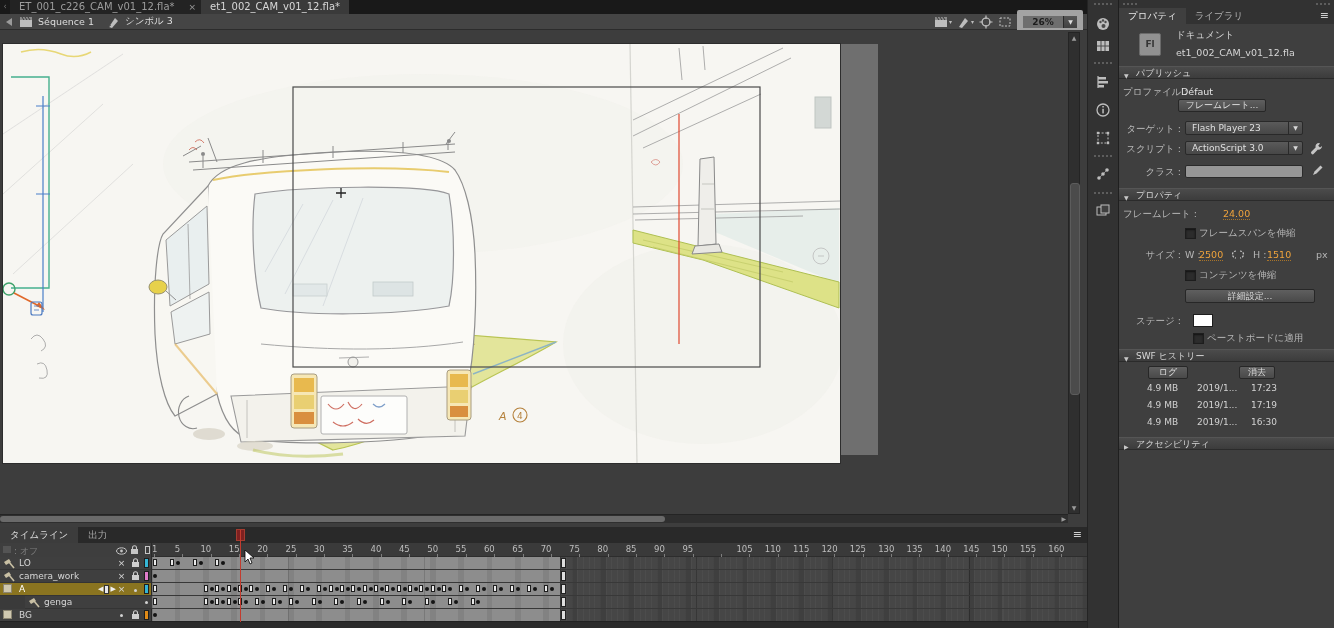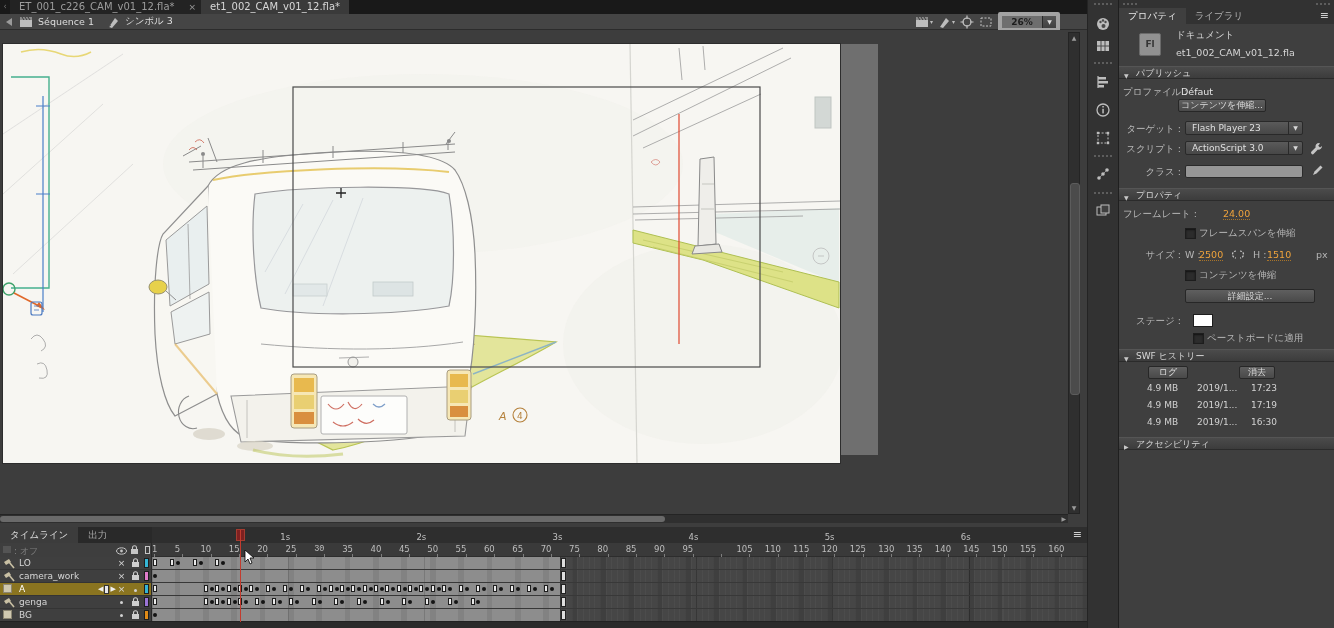--- a/index.html
+++ b/index.html
@@ -11,21 +11,21 @@
   .doc-tab{padding:0 9px;line-height:14px;font-size:10px;color:#9c9c9c;background:#232323;white-space:nowrap;}
   .doc-tab.active{background:#3a3a3a;color:#d8d8d8;}
   .tab-close{line-height:14px;color:#9a9a9a;font-size:9px;padding:0 5px;background:#232323;}
   
   .edit-bar{position:absolute;left:0;top:14px;width:1087px;height:16px;background:#454545;border-bottom:1px solid #2c2c2c;
             display:flex;align-items:center;gap:5px;padding:0 4px;box-sizing:border-box;}
   .eb-label{font-size:9.5px;color:#dedede;white-space:nowrap;}
   .eb-spacer{flex:1;}
   .eb-ico{display:inline-flex;align-items:center;}
   .eb-caret{font-size:6px;color:#bbb;margin-left:1px;}
-  .zoom-box{display:flex;height:12px;border:4px solid #a3a3a3;border-radius:2px;overflow:hidden;margin-right:23px;}
+  .zoom-box{display:flex;height:12px;border:6px solid #a3a3a3;border-radius:2px;overflow:hidden;margin-right:0;}
   .zoom-val{width:40px;background:#6e6e6e;color:#1d1d1d;font-size:9px;font-weight:bold;text-align:center;line-height:12px;}
   .zoom-arr{width:13px;background:linear-gradient(#565656,#414141);color:#ddd;font-size:6px;text-align:center;line-height:12px;border-left:1px solid #2a2a2a;}
   
   .canvas{position:absolute;left:0;top:30px;width:1087px;height:497px;background:#3d3d3d;overflow:hidden;}
   .stage{position:absolute;left:3px;top:14px;width:837px;height:419px;background:#f7f6f2;box-shadow:0 0 0 1px #2d2d2d;}
   .pasteboard{position:absolute;left:840px;top:14px;width:38px;height:411px;background:#6f6f6f;}
   .vscroll{position:absolute;left:1068px;top:2px;width:12px;height:482px;background:#2f2f2f;border:1px solid #242424;box-sizing:border-box;}
   .vs-arr{position:absolute;left:0;width:10px;height:10px;color:#9a9a9a;font-size:6px;text-align:center;line-height:10px;}
   .vs-thumb{position:absolute;left:1px;top:150px;width:8px;height:210px;background:#4b4b4b;border:1px solid #5c5c5c;border-radius:3px;}
   .hscroll{position:absolute;left:0px;top:484px;width:1068px;height:8px;background:#2f2f2f;border-top:1px solid #242424;}
@@ -283,28 +283,20 @@
       <div class="hs-thumb"></div>
       <span class="hs-arr">▶</span>
     </div>
   </div>
 
   <div class="timeline">
     <div class="tl-tabrow">
       <div class="tl-tab active">タイムライン</div>
       <div class="tl-tab">出力</div>
     </div>
-    <div class="tl-strip" id="secStrip">
-        <div class="tl-sec" style="left: 133.245px;">1s</div>
-        <div class="tl-sec" style="left: 269.325px;">2s</div>
-        <div class="tl-sec" style="left: 405.405px;">3s</div>
-        <div class="tl-sec" style="left: 541.485px;">4s</div>
-        <div class="tl-sec" style="left: 677.565px;">5s</div>
-        <div class="tl-sec" style="left: 813.645px;">6s</div>
-      </div>
     <div class="tl-menu">≡</div>
     <div class="tl-ruler">
       <div class="tl-ruler-head">
         <div class="tl-state-ico"></div>
         <div class="tl-state">: オフ</div>
         <span class="tool-ico" style="left:116px;top:3px;">
           <svg width="11" height="8">
               <ellipse cx="5.5" cy="4" rx="5" ry="3.2" fill="none" stroke="#c5c5c5" stroke-width="1"></ellipse>
               <circle cx="5.5" cy="4" r="1.4" fill="#c5c5c5"></circle>
             </svg>
@@ -318,21 +310,21 @@
         <span class="tool-ico" style="left:145px;top:3px;width:5px;height:8px;border:1px solid #c5c5c5;box-sizing:border-box;"></span>
       </div>
       <div class="tl-numbers" id="ruler">
         <div class="ticks"></div>
       <div class="tl-num" style="left: 2.835px;">1</div>
           <div class="tl-num" style="left: 25.515px;">5</div>
           <div class="tl-num" style="left: 53.865px;">10</div>
           <div class="tl-num" style="left: 82.215px;">15</div>
           <div class="tl-num" style="left: 110.565px;">20</div>
           <div class="tl-num" style="left: 138.915px;">25</div>
-          <div class="tl-num" style="left: 167.265px; font-family: Liberation Mono, monospace;">30</div>
+          <div class="tl-num" style="left: 167.265px;">30</div>
           <div class="tl-num" style="left: 195.615px;">35</div>
           <div class="tl-num" style="left: 223.965px;">40</div>
           <div class="tl-num" style="left: 252.315px;">45</div>
           <div class="tl-num" style="left: 280.665px;">50</div>
           <div class="tl-num" style="left: 309.015px;">55</div>
           <div class="tl-num" style="left: 337.365px;">60</div>
           <div class="tl-num" style="left: 365.715px;">65</div>
           <div class="tl-num" style="left: 394.065px;">70</div>
           <div class="tl-num" style="left: 422.415px;">75</div>
           <div class="tl-num" style="left: 450.765px;">80</div>
@@ -457,21 +449,21 @@
           <div class="kf-d" style="left: 284.7px;"></div>
           <div class="kf-d" style="left: 296.04px;"></div>
           <div class="kf-d" style="left: 313.05px;"></div>
           <div class="kf-d" style="left: 330.06px;"></div>
           <div class="kf-d" style="left: 347.07px;"></div>
           <div class="kf-d" style="left: 364.08px;"></div>
           <div class="kf-d" style="left: 381.09px;"></div>
           <div class="kf-d" style="left: 398.1px;"></div>
           <div class="kf-end" style="left: 409.24px;"></div>
         </div>
-        <div class="lrow" style="top: 39px;">
+        <div class="lrow" style="top: 39px; margin-left: 25px;">
           <div class="licon"><svg width="12" height="11">
               <polygon points="1,4 6,1 8,4 3,7" fill="#c9c0a4"></polygon>
               <path d="M6,4 L11,10" stroke="#c9c0a4" stroke-width="1.6"></path>
             </svg></div>
           <div class="lname">genga</div>
           <div class="leye"><span class="ldot"></span></div>
           <div class="llock"><svg width="9" height="10">
               <rect x="1" y="4" width="7" height="5" fill="#cfcfcf"></rect>
               <path d="M2.5,4 V2.8 a2,2 0 0 1 4,0 V4" fill="none" stroke="#cfcfcf" stroke-width="1.1"></path>
             </svg></div>
@@ -614,21 +606,21 @@
       <div class="doc-icon">Fl</div>
       <div class="doc-type">ドキュメント</div>
       <div class="doc-file">et1_002_CAM_v01_12.fla</div>
 
       <div class="sec-hdr" style="top:66px;">
         <span class="sec-tri">▼</span>
         <span>パブリッシュ</span>
       </div>
       <div class="rp-label" style="left:4px;top:86px;">プロファイル :</div>
       <div class="rp-value" style="left:62px;top:86px;">Défaut</div>
-      <div class="rp-btn" style="left:59px;top:99px;width:88px;">コンテンツを伸縮...</div>
+      <div class="rp-btn" style="left:59px;top:99px;width:88px;">フレームレート...</div>
 
       <div class="rp-label" style="left:0;top:123px;width:62px;text-align:right;">ターゲット :</div>
       <div class="dropdown" style="left:66px;top:121px;width:118px;">
         <span class="dd-label">Flash Player 23</span>
         <span class="dd-arr">▼</span>
       </div>
       <div class="rp-label" style="left:0;top:143px;width:62px;text-align:right;">スクリプト :</div>
       <div class="dropdown" style="left:66px;top:141px;width:118px;">
         <span class="dd-label">ActionScript 3.0</span>
         <span class="dd-arr">▼</span>

